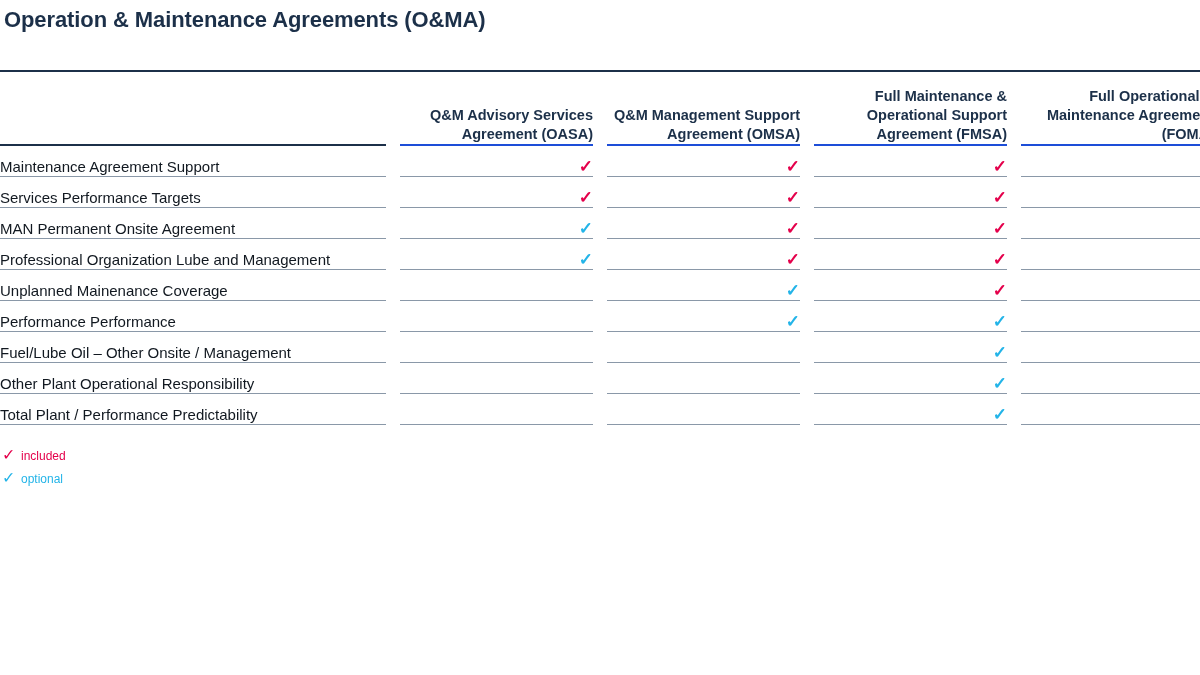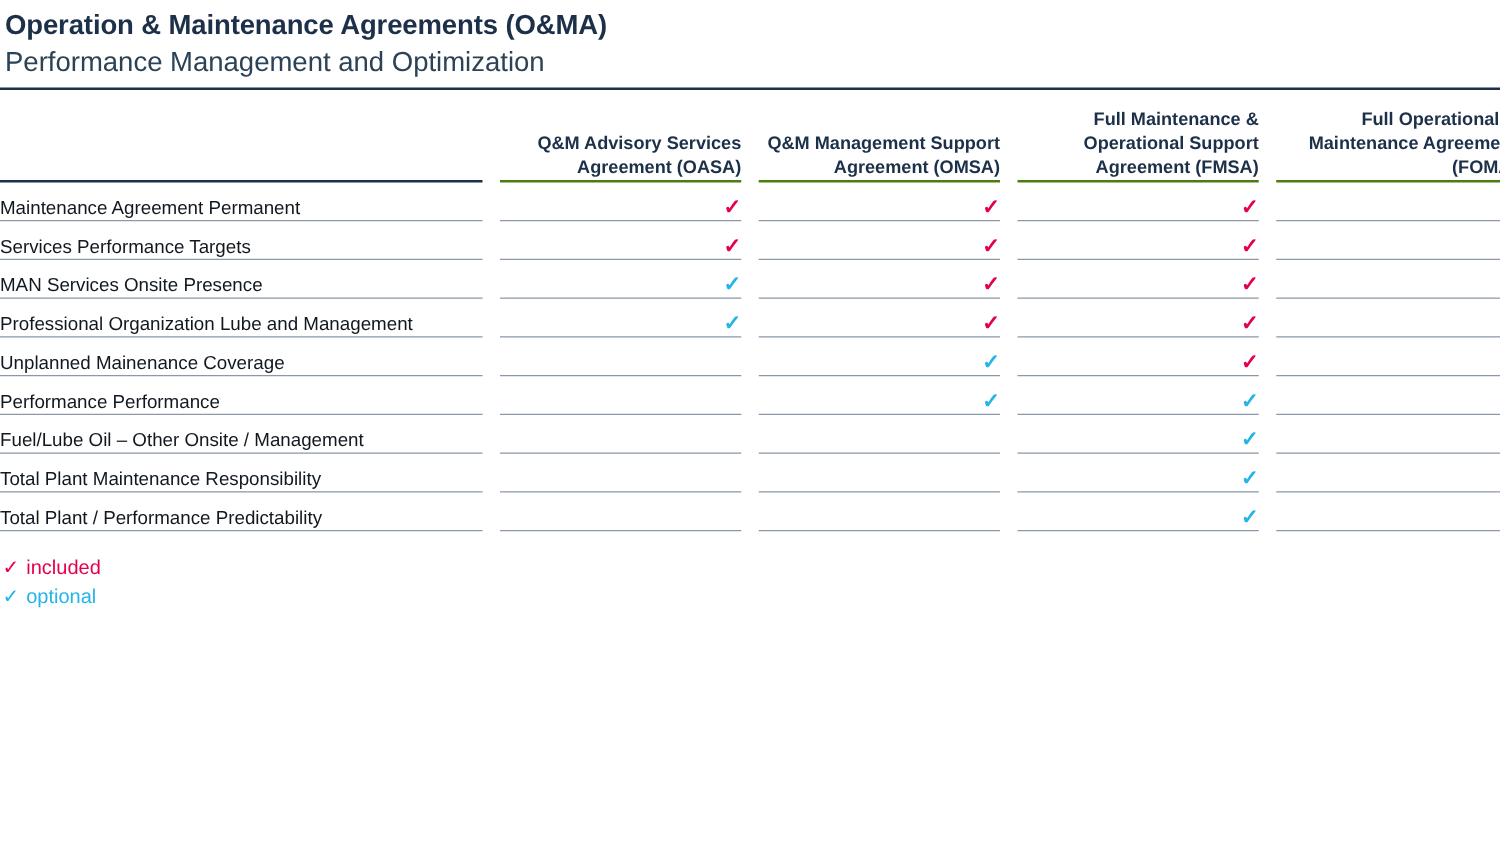--- a/index.html
+++ b/index.html
@@ -73,21 +73,21 @@
 
   
   .hdr-label {
     border-bottom: 2px solid #1c3049;
     height: 70px;
   }
   .hdr-gap {
     border-bottom: none;
   }
   .hdr-col {
-    border-bottom: 2px solid #4d7c0f;
+    border-bottom: 2px solid #1d4ed8;
     height: 70px;
     text-align: right;
     font-size: 14.5px;
     font-weight: bold;
     line-height: 1.32;
     color: #1c3049;
     padding: 0 2px 4px 0;
     vertical-align: bottom;
   }
 
@@ -140,30 +140,29 @@
   .legend-mark {
     font-size: 16px;
     font-weight: normal;
     display: inline-block;
     width: 13px;
   }
   .legend-row.included .legend-mark,
   .legend-row.included .legend-text { color: #e4004b; }
   .legend-row.optional .legend-mark,
   .legend-row.optional .legend-text { color: #23b4e8; }
-  .legend-text { font-size: 16px; }
+  .legend-text { font-size: 12px; }
 </style>
 </head>
 <body>
 
 <div class="page">
 
   <div class="title-block">
     <div class="title-main">Operation &amp; Maintenance Agreements (O&amp;MA)</div>
-    <div class="title-sub">Performance Management and Optimization</div>
   </div>
 
   <div class="title-rule"></div>
 
   <table class="matrix">
     <colgroup>
       <col class="c-label">
       <col class="c-gap">
         <col class="c-data">
       <col class="c-gap">
@@ -181,21 +180,21 @@
         <th class="hdr-gap"></th>
         <th class="hdr-col">Q&amp;M Management Support Agreement (OMSA)</th>
         <th class="hdr-gap"></th>
         <th class="hdr-col">Full Maintenance &amp; Operational Support Agreement (FMSA)</th>
         <th class="hdr-gap"></th>
         <th class="hdr-col">Full Operational &amp; Maintenance Agreement (FOMA)</th>
       </tr>
     </thead>
     <tbody id="matrix-body">
         <tr>
-          <td class="row-label">Maintenance Agreement Permanent</td>
+          <td class="row-label">Maintenance Agreement Support</td>
           <td class="row-gap"></td>
           <td class="row-cell"><span class="check included">✓</span></td>
           <td class="row-gap"></td>
           <td class="row-cell"><span class="check included">✓</span></td>
           <td class="row-gap"></td>
           <td class="row-cell"><span class="check included">✓</span></td>
           <td class="row-gap"></td>
           <td class="row-cell"><span class="check included">✓</span></td>
         </tr>
         <tr>
@@ -203,21 +202,21 @@
           <td class="row-gap"></td>
           <td class="row-cell"><span class="check included">✓</span></td>
           <td class="row-gap"></td>
           <td class="row-cell"><span class="check included">✓</span></td>
           <td class="row-gap"></td>
           <td class="row-cell"><span class="check included">✓</span></td>
           <td class="row-gap"></td>
           <td class="row-cell"><span class="check included">✓</span></td>
         </tr>
         <tr>
-          <td class="row-label">MAN Services Onsite Presence</td>
+          <td class="row-label">MAN Permanent Onsite Agreement</td>
           <td class="row-gap"></td>
           <td class="row-cell"><span class="check optional">✓</span></td>
           <td class="row-gap"></td>
           <td class="row-cell"><span class="check included">✓</span></td>
           <td class="row-gap"></td>
           <td class="row-cell"><span class="check included">✓</span></td>
           <td class="row-gap"></td>
           <td class="row-cell"><span class="check included">✓</span></td>
         </tr>
         <tr>
@@ -258,21 +257,21 @@
           <td class="row-gap"></td>
           <td class="row-cell"><span class="check none"></span></td>
           <td class="row-gap"></td>
           <td class="row-cell"><span class="check none"></span></td>
           <td class="row-gap"></td>
           <td class="row-cell"><span class="check optional">✓</span></td>
           <td class="row-gap"></td>
           <td class="row-cell"><span class="check included">✓</span></td>
         </tr>
         <tr>
-          <td class="row-label">Total Plant Maintenance Responsibility</td>
+          <td class="row-label">Other Plant Operational Responsibility</td>
           <td class="row-gap"></td>
           <td class="row-cell"><span class="check none"></span></td>
           <td class="row-gap"></td>
           <td class="row-cell"><span class="check none"></span></td>
           <td class="row-gap"></td>
           <td class="row-cell"><span class="check optional">✓</span></td>
           <td class="row-gap"></td>
           <td class="row-cell"><span class="check included">✓</span></td>
         </tr>
         <tr>

